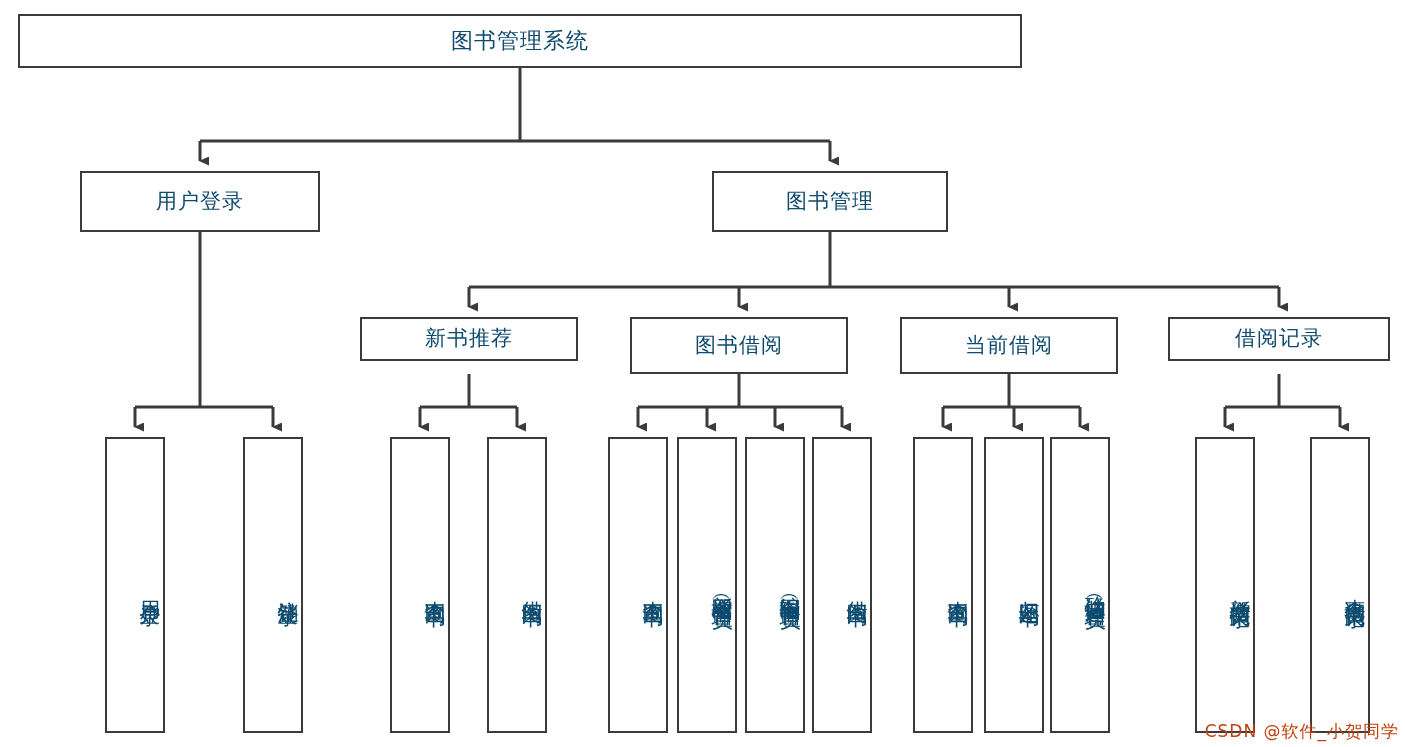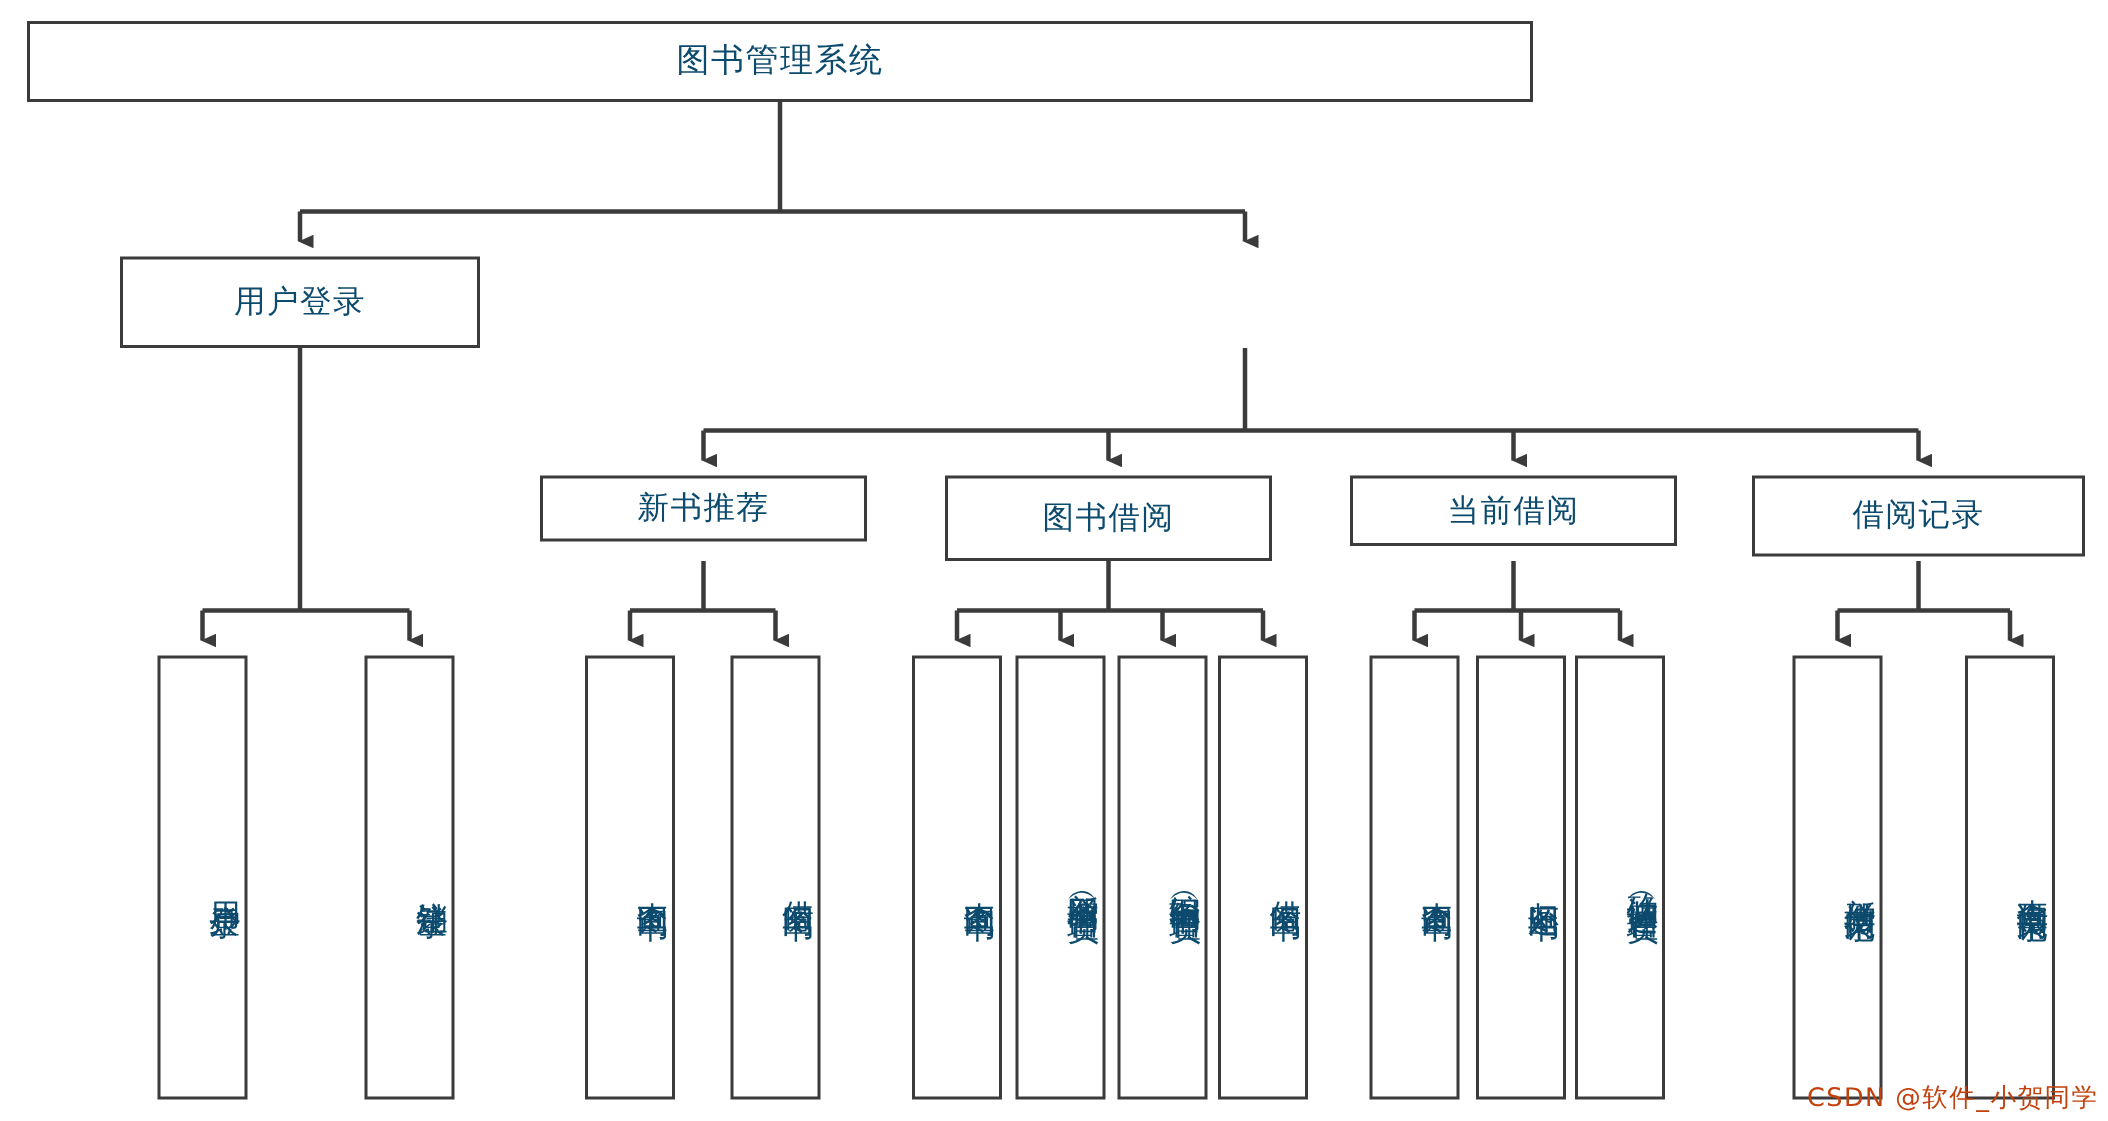--- a/index.html
+++ b/index.html
@@ -120,31 +120,34 @@
       </g>
   </svg>
 
   <div class="node root horiz" style="left: 18px; top: 14px; width: 1004px; height: 54px;">
     <span>图书管理系统</span>
   </div>
 
   <div class="node horiz" style="left: 80px; top: 171px; width: 240px; height: 61px;">
     <span>用户登录</span>
   </div>
+  <div class="node horiz" style="left: 712px; top: 171px; width: 236px; height: 61px;">
+    <span>图书管理</span>
+  </div>
 
   <div class="node horiz" style="left: 360px; top: 317px; width: 218px; height: 44px;">
     <span>新书推荐</span>
   </div>
   <div class="node horiz" style="left: 630px; top: 317px; width: 218px; height: 57px;">
     <span>图书借阅</span>
   </div>
-  <div class="node horiz" style="left: 900px; top: 317px; width: 218px; height: 47px;">
+  <div class="node horiz" style="left: 900px; top: 317px; width: 218px; height: 57px;">
     <span>当前借阅</span>
   </div>
-  <div class="node horiz" style="left: 1168px; top: 317px; width: 222px; height: 54px;">
+  <div class="node horiz" style="left: 1168px; top: 317px; width: 222px; height: 44px;">
     <span>借阅记录</span>
   </div>
 
   <div class="node vert" style="left: 105px; top: 437px; width: 60px; height: 296px;">
     <span>用户登录</span>
   </div>
   <div class="node vert" style="left: 243px; top: 437px; width: 60px; height: 296px;">
     <span>注销登录</span>
   </div>
   <div class="node vert" style="left: 390px; top: 437px; width: 60px; height: 296px;">

